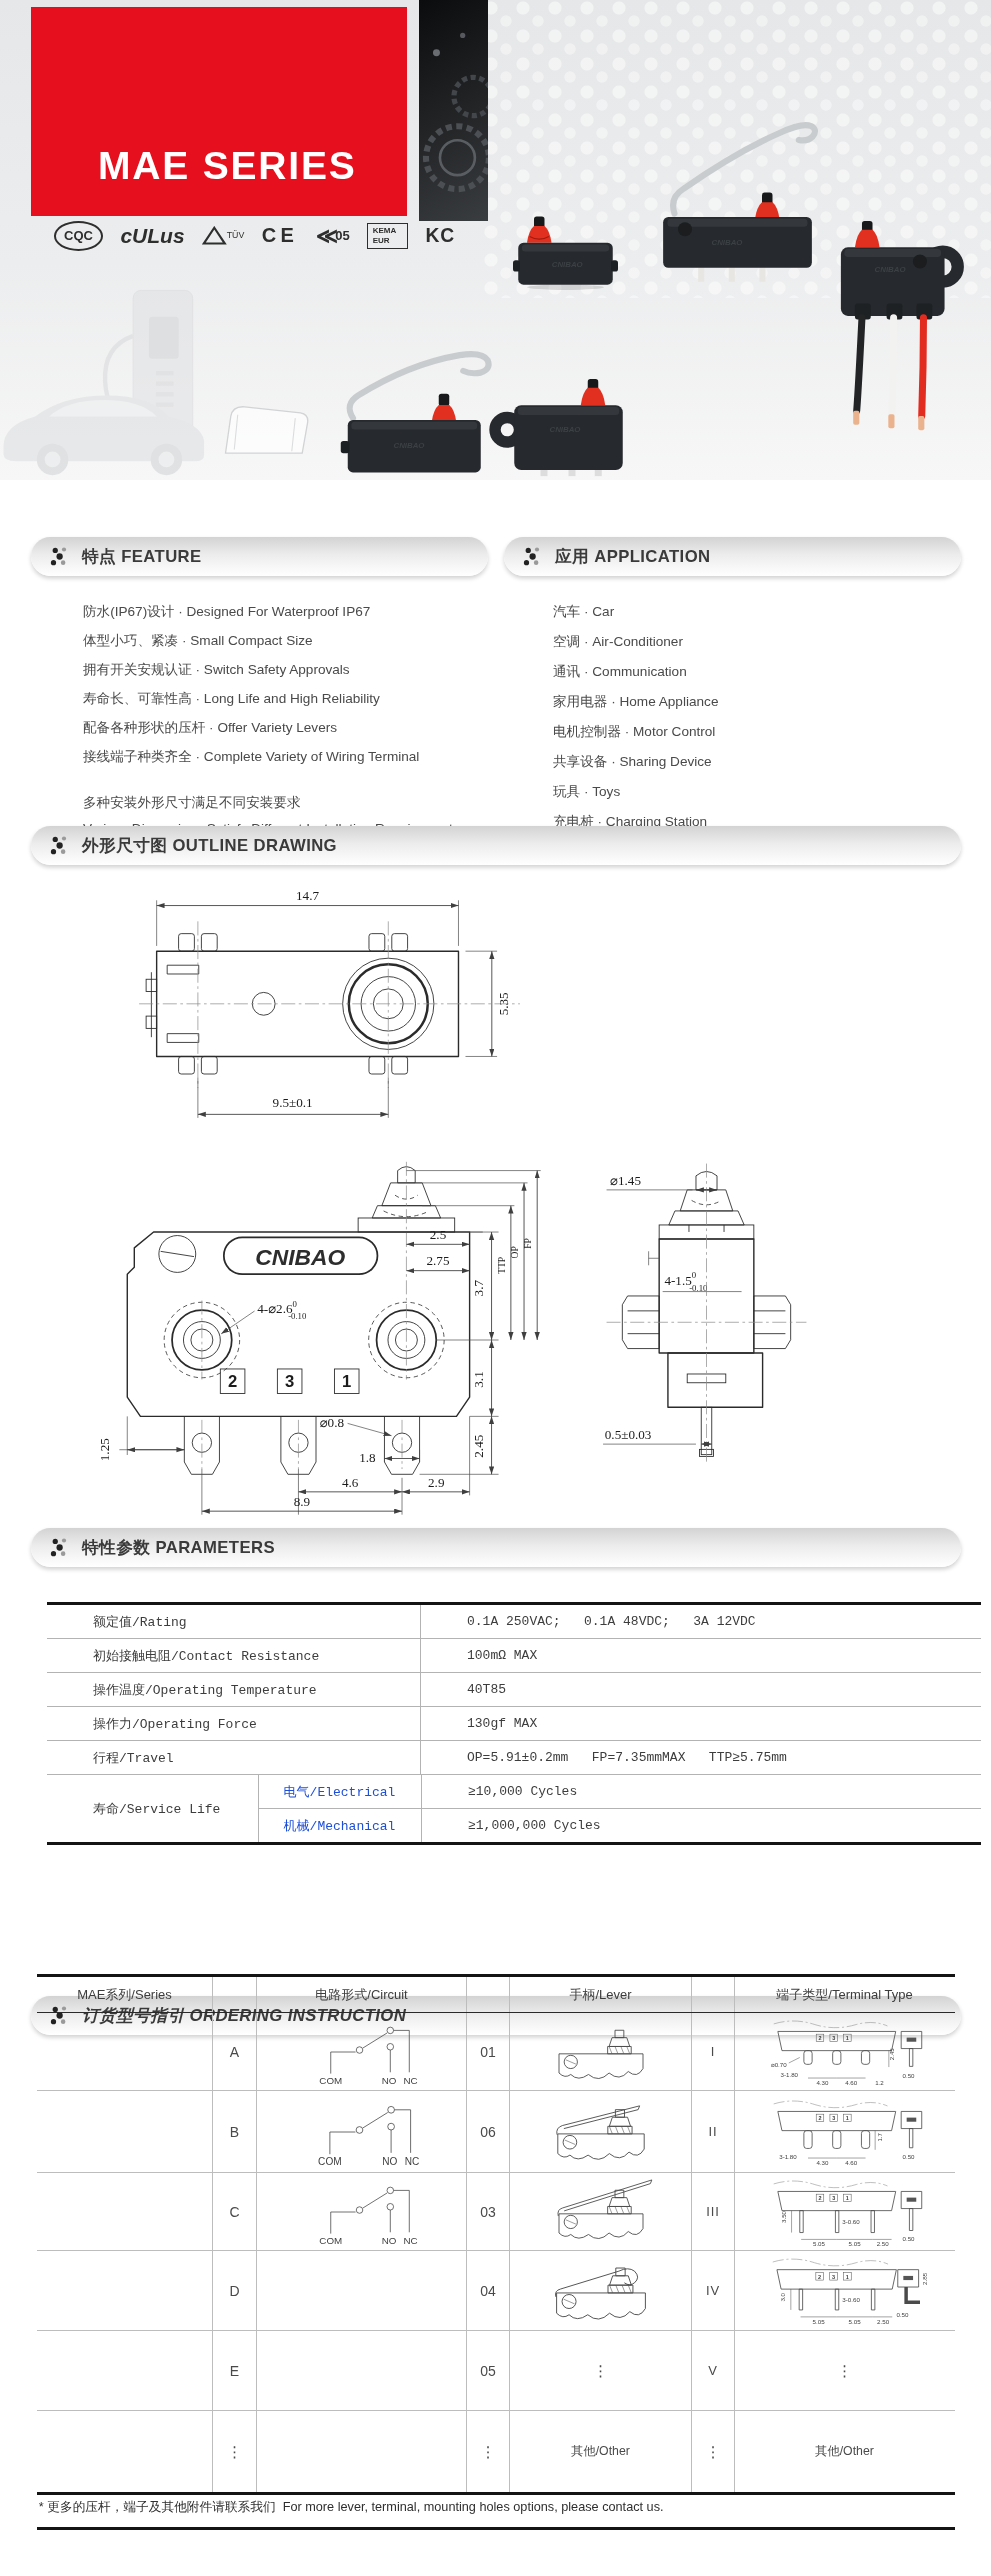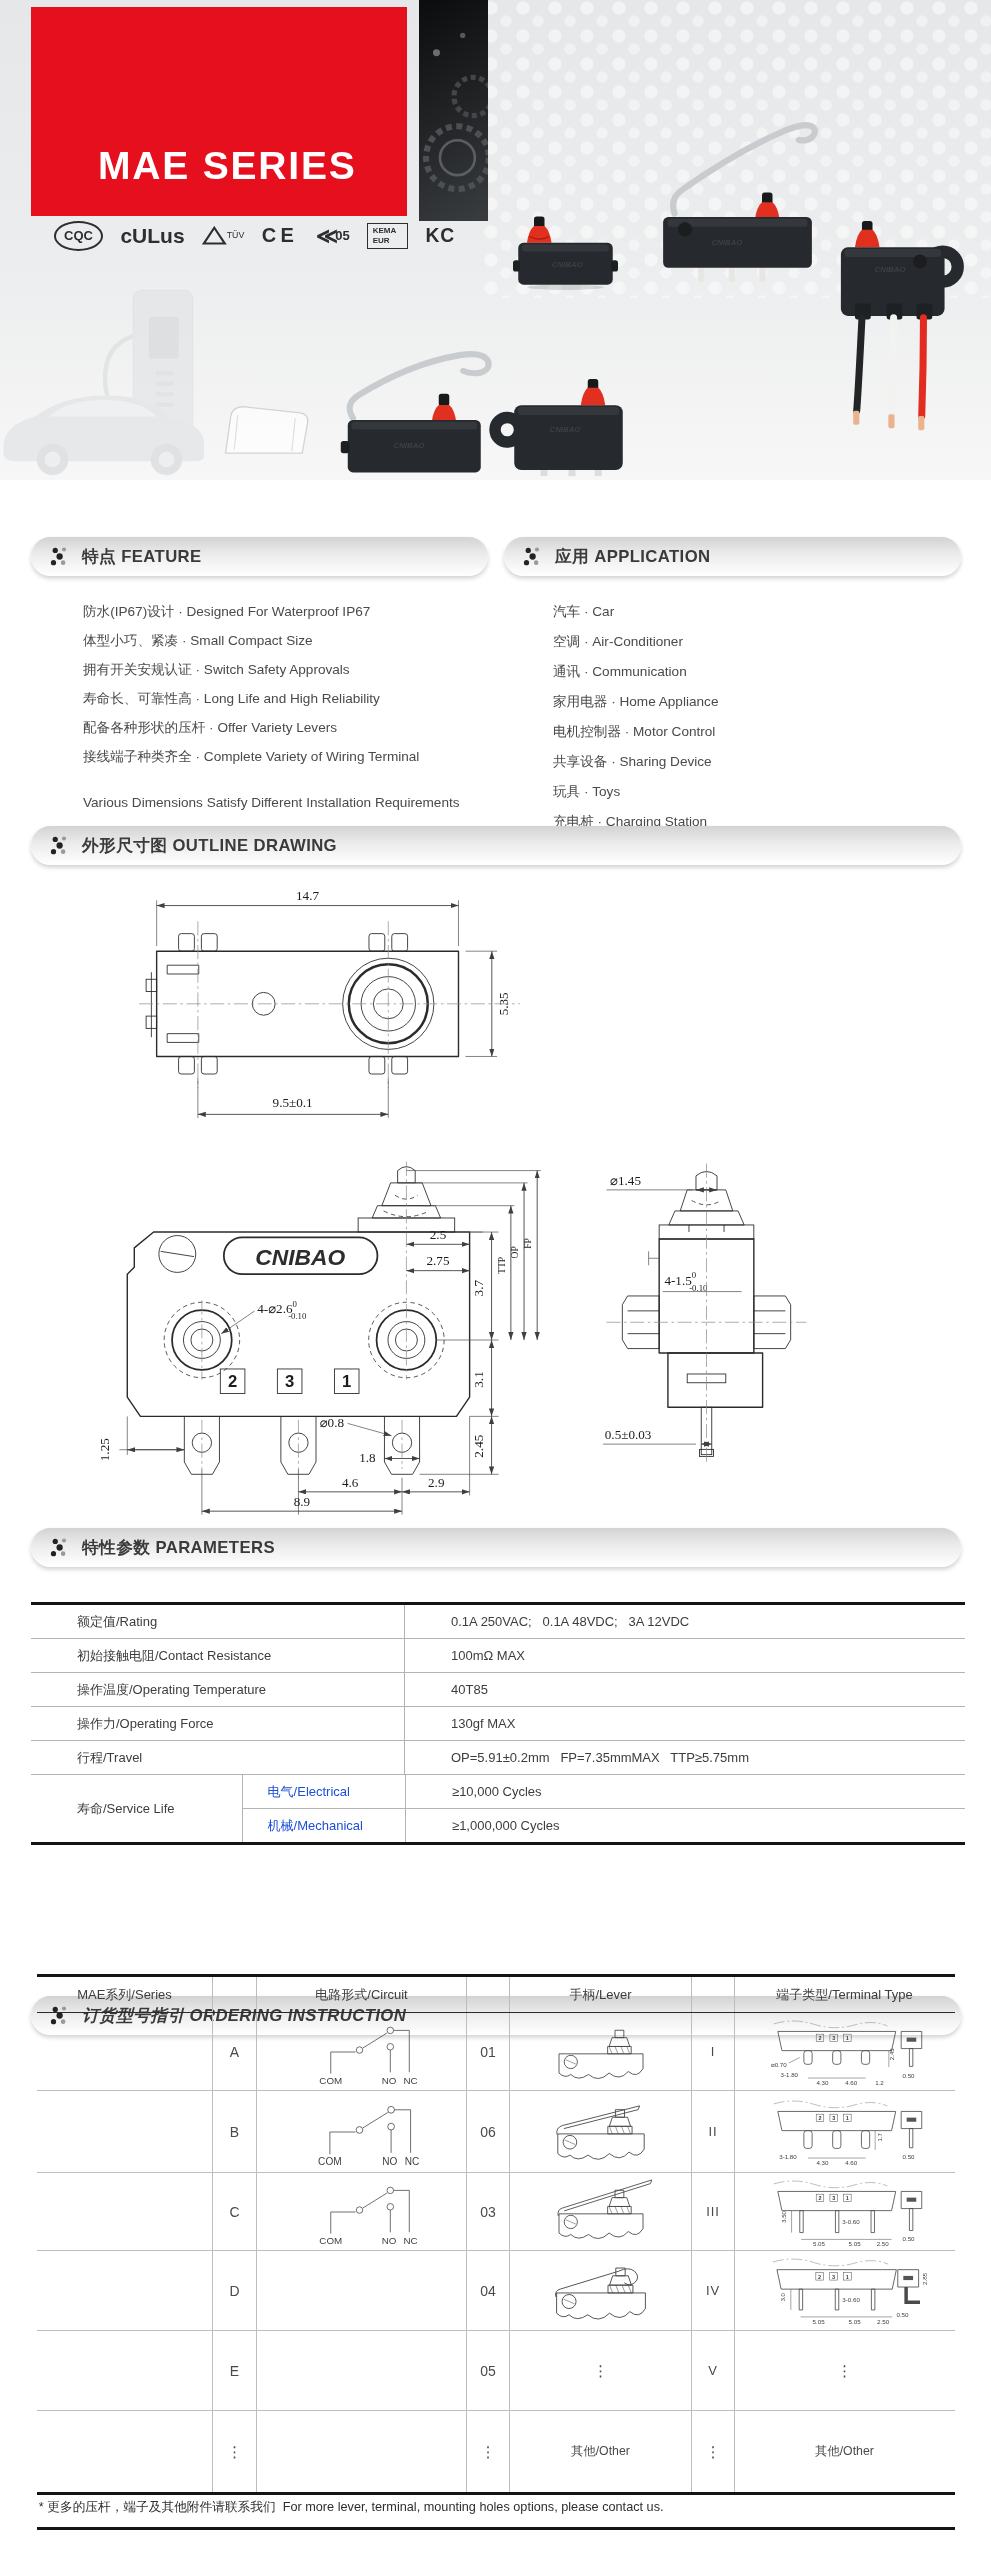--- a/index.html
+++ b/index.html
@@ -14,21 +14,21 @@
                           radial-gradient(circle at 23px 21px,rgba(255,255,255,.7) 5.3px,rgba(255,255,255,0) 6.1px);
          background-size:32px 28px;}
   .gear-strip{position:absolute;left:419px;top:0;width:69px;height:221px;
               background:linear-gradient(150deg,#0b0c0d 0%,#232527 55%,#3a3d40 100%);}
   .red-banner{position:absolute;left:31px;top:7px;width:376px;height:209px;background:#e60f1e;}
   .banner-title{position:absolute;left:39px;bottom:28px;color:#fff;font-size:39px;font-weight:700;
                 letter-spacing:1.8px;font-family:"Liberation Sans",sans-serif;margin-left:28px;}
   .certs{position:absolute;left:54px;top:221px;display:flex;align-items:center;gap:17.5px;color:#2e2e2e;}
   .cert{display:flex;align-items:center;justify-content:center;}
   .cert-oval{border:2.2px solid #2e2e2e;border-radius:50%;padding:5.3px 8px;font-size:13px;font-weight:bold;}
-  .cert-ul{font-size:21px;font-weight:bold;justify-content:center;}
+  .cert-ul{font-size:21px;font-weight:bold;font-style:italic;justify-content:center;}
   .cert-tuv{flex-direction:row;font-size:8.8px;font-weight:normal;line-height:1;}
   .cert-ce{font-size:20px;font-weight:bold;letter-spacing:4.4px;}
   .cert-emark{font-size:13px;font-weight:bold;}
   .cert-emark .chev{font-size:21px;font-weight:bold;letter-spacing:-2.6px;}
   .cert-kema{border:1.8px solid #2e2e2e;padding:2.6px 4.4px;font-size:8px;font-weight:bold;width:30px;text-align:left;line-height:1.2;}
   .cert-kc{font-size:19.3px;font-weight:bold;letter-spacing:0.9px;}
   .abs{position:absolute;}
 
   
   .pill{position:absolute;height:39px;border-radius:19.3px;
@@ -49,21 +49,21 @@
   .cl{stroke:#8a8a8a;stroke-width:.8;fill:none;stroke-dasharray:16 4 3 4;}
   .dash{stroke:#2b2b2b;stroke-width:.9;fill:none;stroke-dasharray:5 4;}
   .dim{stroke:#3f3f3f;stroke-width:1;fill:none;marker-start:url(#ar);marker-end:url(#ar);}
   .ext{stroke:#4f4f4f;stroke-width:.8;fill:none;}
   .dtxt{font:15px "Liberation Serif",serif;fill:#1c1c1c;}
   .dtxts{font:11px "Liberation Serif",serif;fill:#1c1c1c;}
   .logo-txt{font:italic bold 26px "Liberation Sans",sans-serif;fill:#2d2d2d;}
   .numbox{font:bold 19px "Liberation Sans",sans-serif;fill:#1c1c1c;}
 
   
-  .ptable{position:absolute;left:31px;top:1602px;width:934px;border-top:3.5px solid #141414;border-bottom:3.5px solid #141414;box-sizing:border-box;}
+  .ptable{position:absolute;left:47px;top:1602px;width:934px;border-top:3.5px solid #141414;border-bottom:3.5px solid #141414;box-sizing:border-box;font-family:Liberation Mono, monospace;}
   .prow{display:flex;height:33px;border-top:0.9px solid #b3b3b3;}
   .prow:first-child{border-top:none;}
   .plabel{width:373px;display:flex;align-items:center;padding-left:46px;box-sizing:border-box;
           font-size:13px;color:#3d3d3d;}
   .pvalue{flex:1;border-left:0.9px solid #b3b3b3;display:flex;align-items:center;padding-left:46px;
           box-sizing:border-box;font-size:13px;color:#3d3d3d;white-space:pre;}
   .plife{display:flex;height:67px;border-top:0.9px solid #b3b3b3;}
   .plife-main{width:211px;display:flex;align-items:center;padding-left:46px;box-sizing:border-box;font-size:13px;color:#3d3d3d;}
   .plife-subcol{width:162px;border-left:0.9px solid #b3b3b3;display:flex;flex-direction:column;}
   .plife-subcol>div{flex:1;display:flex;align-items:center;padding-left:24.6px;font-size:13px;color:#1d4ed8;}
@@ -268,20 +268,21 @@
   </div>
 
   <div class="feature-list">
     <div class="li-line">防水(IP67)设计 · Designed For Waterproof IP67</div>
     <div class="li-line">体型小巧、紧凑 · Small Compact Size</div>
     <div class="li-line">拥有开关安规认证 · Switch Safety Approvals</div>
     <div class="li-line">寿命长、可靠性高 · Long Life and High Reliability</div>
     <div class="li-line">配备各种形状的压杆 · Offer Variety Levers</div>
     <div class="li-line">接线端子种类齐全 · Complete Variety of Wiring Terminal</div>
     <div class="note-block">
+      <div class="note">多种安装外形尺寸满足不同安装要求</div>
       <div class="note">Various Dimensions Satisfy Different Installation Requirements</div>
     </div>
   </div>
 
   <div class="app-list">
     <div class="li-line" style="line-height:30px">汽车 · Car</div>
     <div class="li-line" style="line-height:30px">空调 · Air-Conditioner</div>
     <div class="li-line" style="line-height:30px">通讯 · Communication</div>
     <div class="li-line" style="line-height:30px">家用电器 · Home Appliance</div>
     <div class="li-line" style="line-height:30px">电机控制器 · Motor Control</div>

